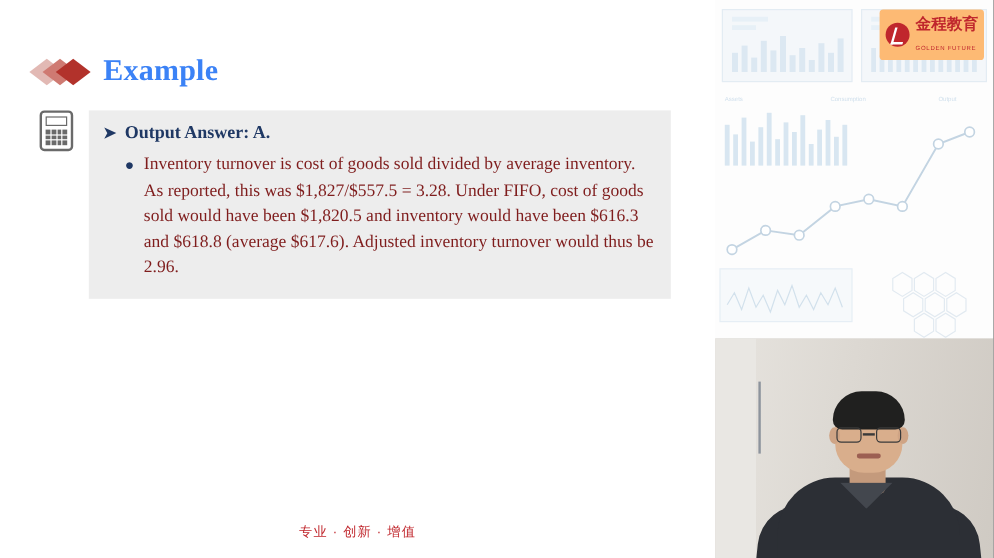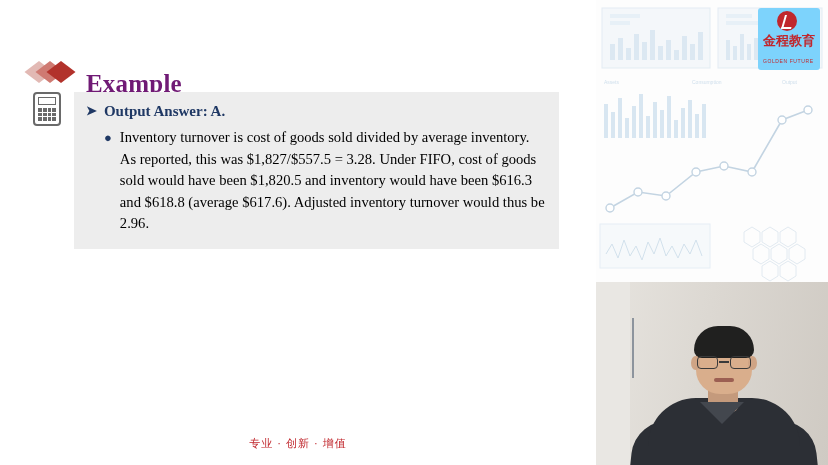--- a/index.html
+++ b/index.html
@@ -51,24 +51,23 @@
     top: 5px;
   }
   .d1 { left: 0px;  background: #e2b9b4; }
   .d2 { left: 11px; background: #cf7a72; }
   .d3 { left: 22px; background: #b2322b; }
 
   .slide-title {
     font-family: "Liberation Serif", serif;
     font-size: 25px;
     font-weight: bold;
-    color: #701a75;
+    color: #3b82f6;
     letter-spacing: 0.2px;
     white-space: nowrap;
-    margin-top: 24px;
   }
 
   
   .calc-icon {
     position: absolute;
     left: 33px;
     top: 92px;
     width: 28px;
     height: 34px;
     border: 2px solid #6a6a6a;
@@ -131,21 +130,21 @@
   }
   .dot-marker {
     color: #1f3864;
     font-size: 13px;
     line-height: 21px;
     margin-right: 8px;
   }
   .bullet-text {
     font-family: "Liberation Serif", serif;
     font-size: 14.6px;
-    color: #000000;
+    color: #7f1d1d;
     line-height: 21.5px;
     width: 430px;
   }
 
   .footer-tagline {
     position: absolute;
     left: 0;
     right: 0;
     bottom: 14px;
     text-align: center;
@@ -173,24 +172,23 @@
     background: #fdfdfd;
     overflow: hidden;
   }
 
   .logo {
     position: absolute;
     right: 8px;
     top: 8px;
     display: flex;
     align-items: center;
-    background: #7dd3fc;
+    background: #fdba74;
     padding: 3px 5px;
     border-radius: 3px;
-    flex-direction: column;
   }
   .logo-mark {
     width: 20px; height: 20px;
     border-radius: 50%;
     background: #c0272d;
     position: relative;
     margin-right: 5px;
   }
   .logo-mark::after {
     content: "";

